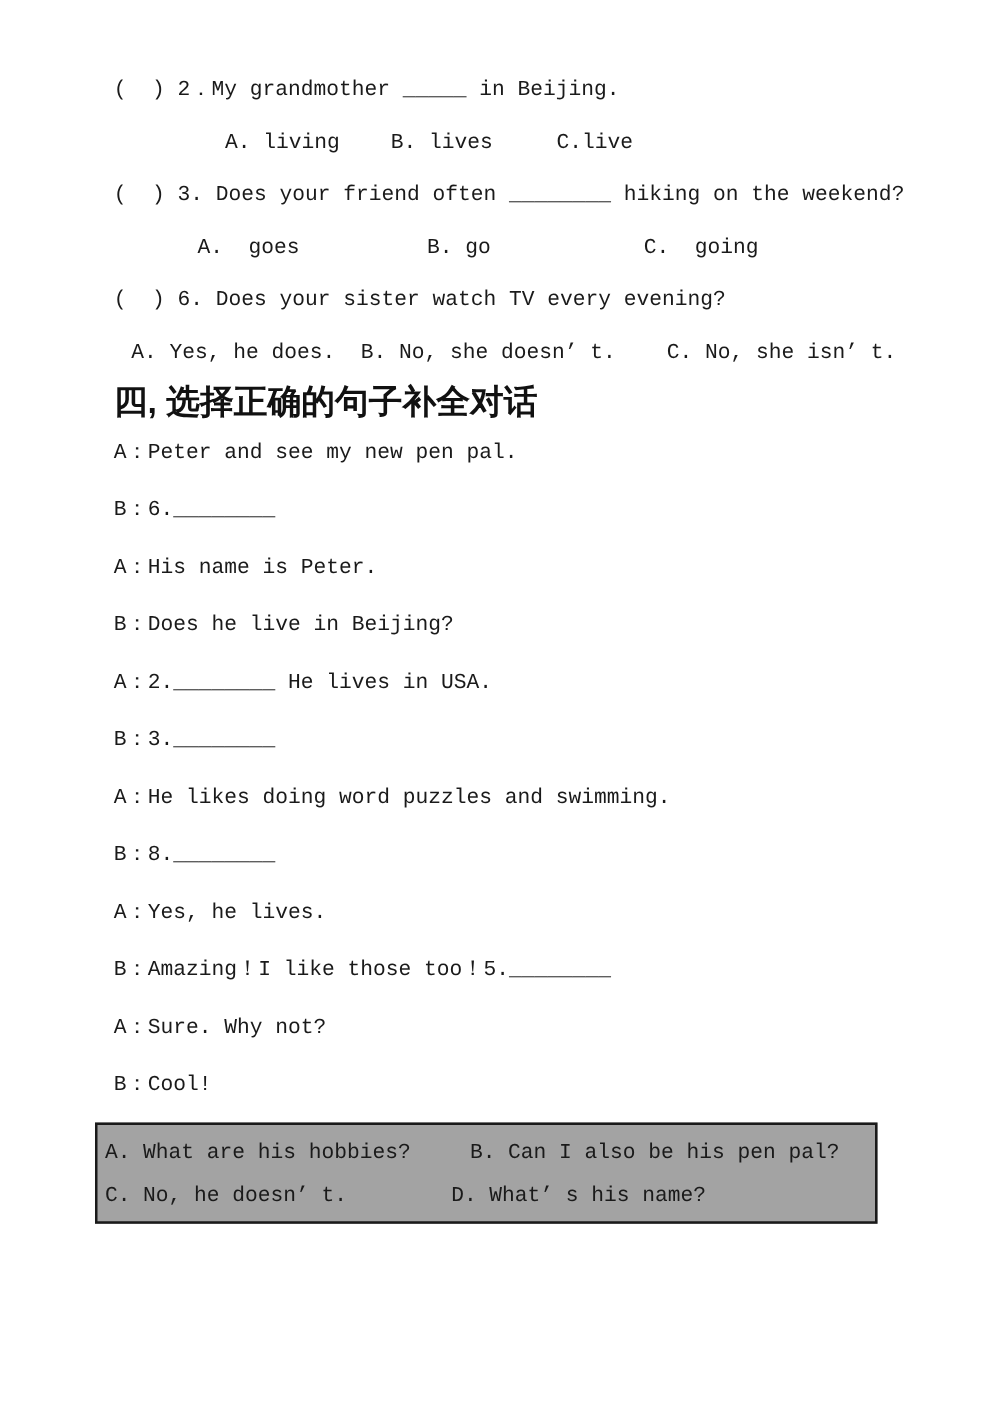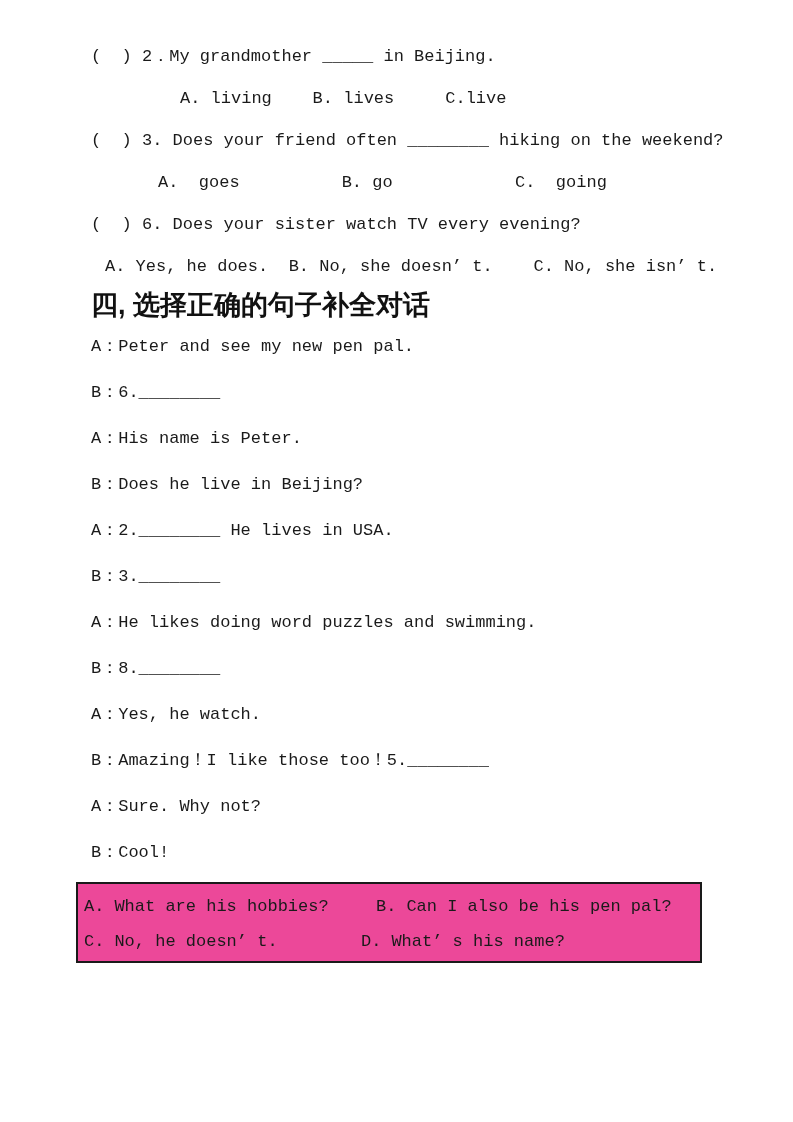--- a/index.html
+++ b/index.html
@@ -12,21 +12,21 @@
     width: 793px;
     height: 1122px;
     background: #ffffff;
     color: #1a1a1a;
     font-family: "Liberation Mono", "DejaVu Sans Mono", monospace;
     font-size: 17px;
     overflow: hidden;
   }
 
   
-  .mc-section { padding-top: 36px; }
+  .mc-section { padding-top: 52px; }
   .mc-line { line-height: 42px; white-space: pre; }
   .q-line   { margin-left: 91px; }
   .opts-1   { margin-left: 180px; }
   .opts-2   { margin-left: 158px; }
   .opts-3   { margin-left: 105px; }
 
   
   .section-header {
     margin: 0 0 0 91px;
     line-height: 34px;
@@ -45,21 +45,21 @@
     white-space: pre;
   }
 
   
   .answer-box {
     margin: 6px 0 0 76px;
     width: 626px;
     box-sizing: border-box;
     border: 2px solid #1a1a1a;
     padding: 5px 4px 2px 6px;
-    background: #ec4899;
+    background: #a3a3a3;
   }
   .box-row { display: flex; line-height: 35px; white-space: pre; }
   .box-cell { display: inline-block; }
   .box-cell.col1  { width: 292px; }
   .box-cell.col1b { width: 277px; }
   .box-label { margin-right: 10px; }
 </style>
 </head>
 <body>
 
@@ -78,21 +78,21 @@
 
   <section class="dialogue">
     <div class="dlg-line">A：Peter and see my new pen pal.</div>
     <div class="dlg-line">B：6.________</div>
     <div class="dlg-line">A：His name is Peter.</div>
     <div class="dlg-line">B：Does he live in Beijing?</div>
     <div class="dlg-line">A：2.________ He lives in USA.</div>
     <div class="dlg-line">B：3.________</div>
     <div class="dlg-line">A：He likes doing word puzzles and swimming.</div>
     <div class="dlg-line">B：8.________</div>
-    <div class="dlg-line">A：Yes, he watch.</div>
+    <div class="dlg-line">A：Yes, he lives.</div>
     <div class="dlg-line">B：Amazing！I like those too！5.________</div>
     <div class="dlg-line">A：Sure. Why not?</div>
     <div class="dlg-line">B：Cool!</div>
   </section>
 
   <div class="answer-box">
     <div class="box-row">
       <span class="box-cell col1"><span class="box-label">A.</span><span>What are his hobbies?</span></span>
       <span class="box-cell"><span class="box-label">B.</span><span>Can I also be his pen pal?</span></span>
     </div>

